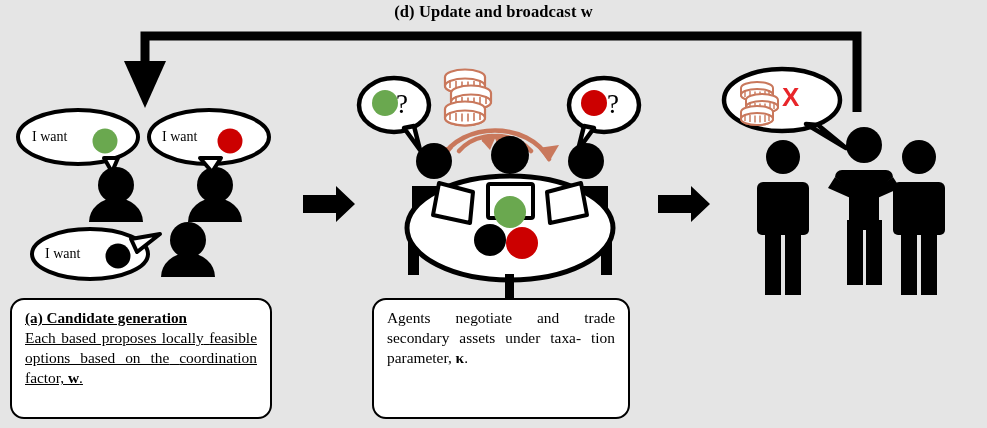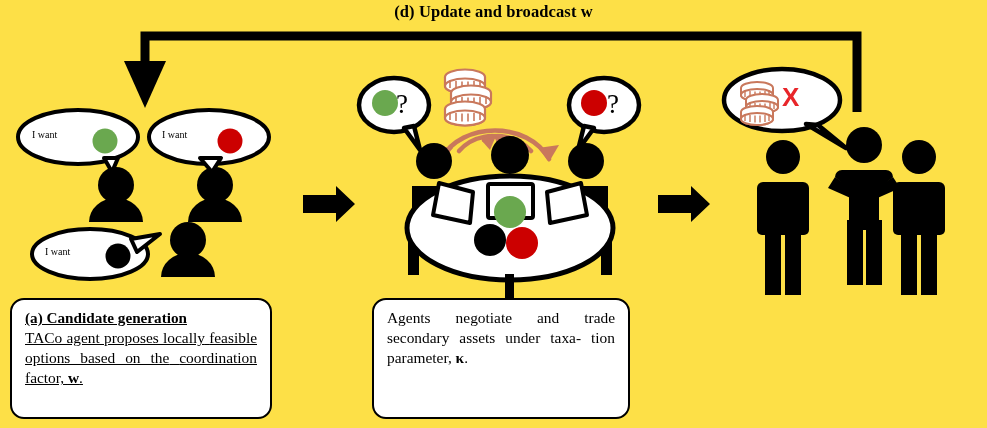--- a/index.html
+++ b/index.html
@@ -8,21 +8,21 @@
     padding: 0;
     background: #ffffff;
   }
   body {
     font-family: "Liberation Serif", "DejaVu Serif", serif;
   }
   #figure {
     position: relative;
     width: 987px;
     height: 428px;
-    background: #fde047;
+    background: #e5e5e5;
     overflow: hidden;
   }
   .abs { position: absolute; }
 
   
   #loop-label {
     left: 0;
     top: 2px;
     width: 987px;
     text-align: center;
@@ -81,21 +81,21 @@
   }
   .caption-body .b { font-weight: bold; }
 
   #cap-a { left: 10px;  top: 298px; width: 262px; height: 121px; text-decoration: underline; }
   #cap-b { left: 372px; top: 298px; width: 258px; height: 121px; }
   #cap-c { left: 722px; top: 298px; width: 254px; height: 121px; }
 
   
   .iwant-text {
     position: absolute;
-    font-size: 10px;
+    font-size: 14px;
     font-family: "Liberation Serif", "DejaVu Serif", serif;
     color: #000;
     white-space: nowrap;
   }
   #iwant-1 { left: 32px;  top: 129px; }
   #iwant-2 { left: 162px; top: 129px; }
   #iwant-3 { left: 45px;  top: 246px; }
 
   
   .qmark {
@@ -355,21 +355,21 @@
   <div class="iwant-text" id="iwant-3">I want</div>
 
   <div class="qmark" id="q-left">?</div>
   <div class="qmark" id="q-right">?</div>
 
   <div id="red-x" style="color: rgb(232, 38, 42);">X</div>
 
   <div class="caption-box" id="cap-a">
     <div class="caption-title">(a) Candidate generation</div>
     <div class="caption-body">
-      <span>TACo agent proposes locally</span>
+      <span>Each based proposes locally</span>
       <span>feasible options based on the</span>
       <span>coordination factor, </span><span class="b">w</span><span>.</span>
     </div>
   </div>
 
   <div class="caption-box" id="cap-b">
     <div class="caption-body">
       <span>Agents negotiate and trade</span>
       <span>secondary assets under taxa-</span>
       <span>tion parameter, </span><span class="b">κ</span><span>.</span>

